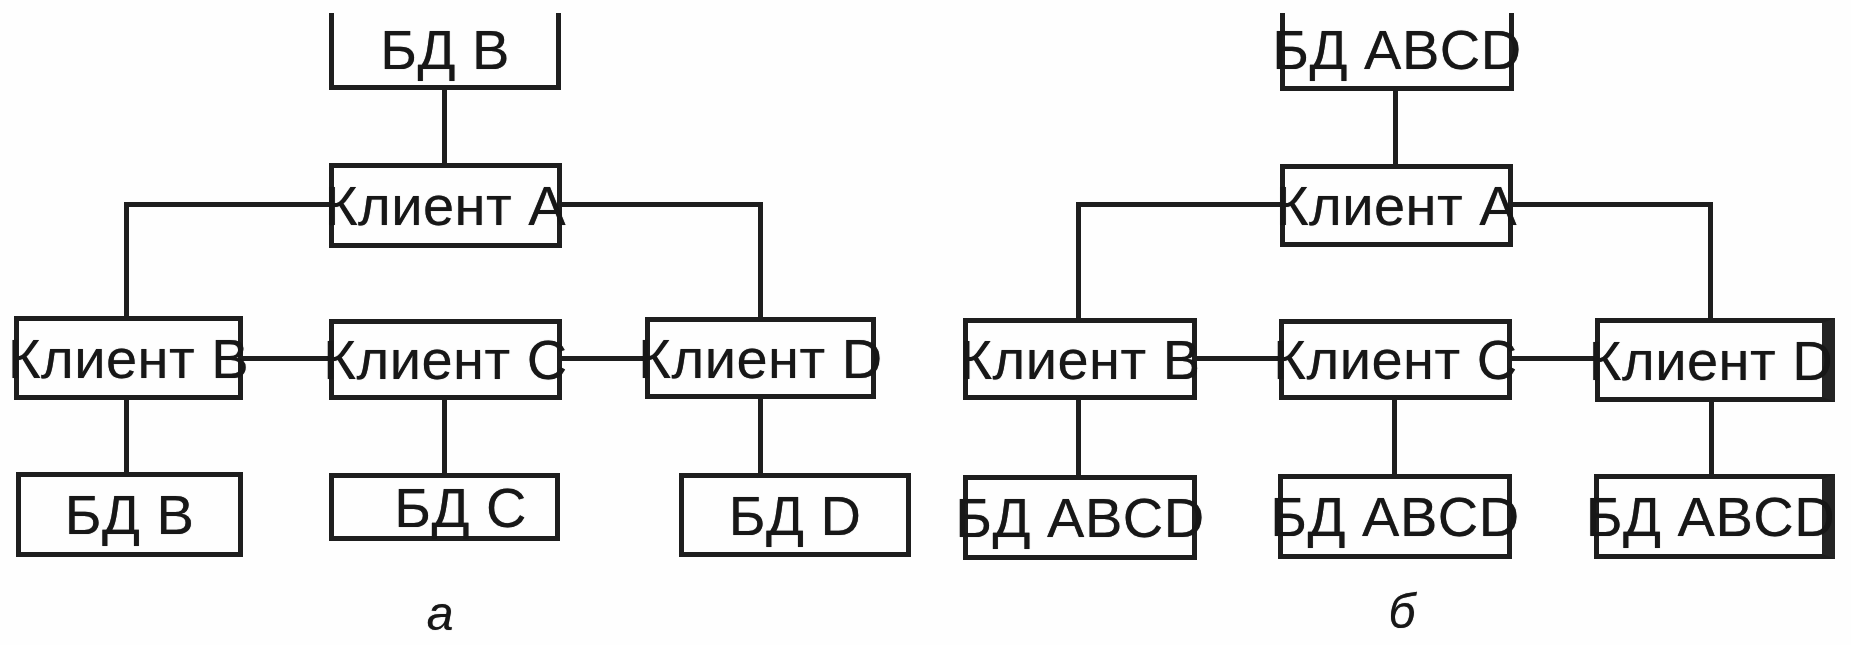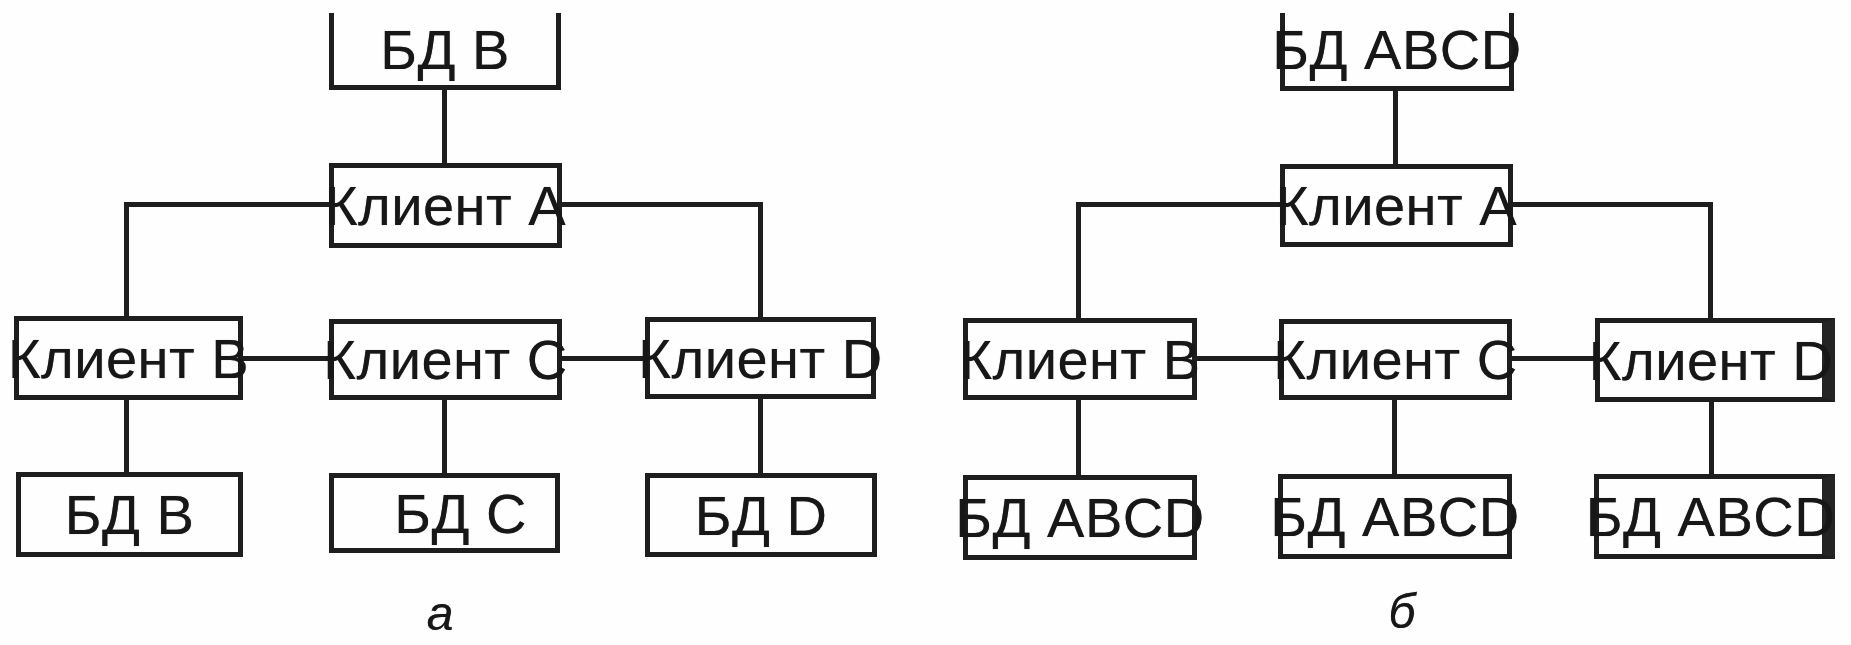--- a/index.html
+++ b/index.html
@@ -64,24 +64,24 @@
   </div>
   <div class="node" style="left:329px;top:319px;width:233px;height:81px;">
     <span>Клиент C</span>
   </div>
   <div class="node" style="left:645px;top:317px;width:231px;height:82px;">
     <span>Клиент D</span>
   </div>
   <div class="node" style="left:16px;top:472px;width:227px;height:85px;">
     <span>БД B</span>
   </div>
-  <div class="node" style="left:329px;top:473px;width:231px;height:80px;padding-left:32px;">
+  <div class="node" style="left:329px;top:473px;width:231px;height:68px;padding-left:32px;">
     <span>БД C</span>
   </div>
-  <div class="node" style="left:645px;top:473px;width:232px;height:84px;">
+  <div class="node" style="left:679px;top:473px;width:232px;height:84px;">
     <span>БД D</span>
   </div>
 
   <div class="caption" style="left:400px;top:586px;">а</div>
 
   <div class="wire" style="left:1393px;top:89px;width:5px;height:78px;"></div>
   <div class="wire" style="left:1076px;top:202px;width:207px;height:5px;"></div>
   <div class="wire" style="left:1076px;top:202px;width:5px;height:119px;"></div>
   <div class="wire" style="left:1511px;top:202px;width:202px;height:5px;"></div>
   <div class="wire" style="left:1708px;top:202px;width:5px;height:119px;"></div>

